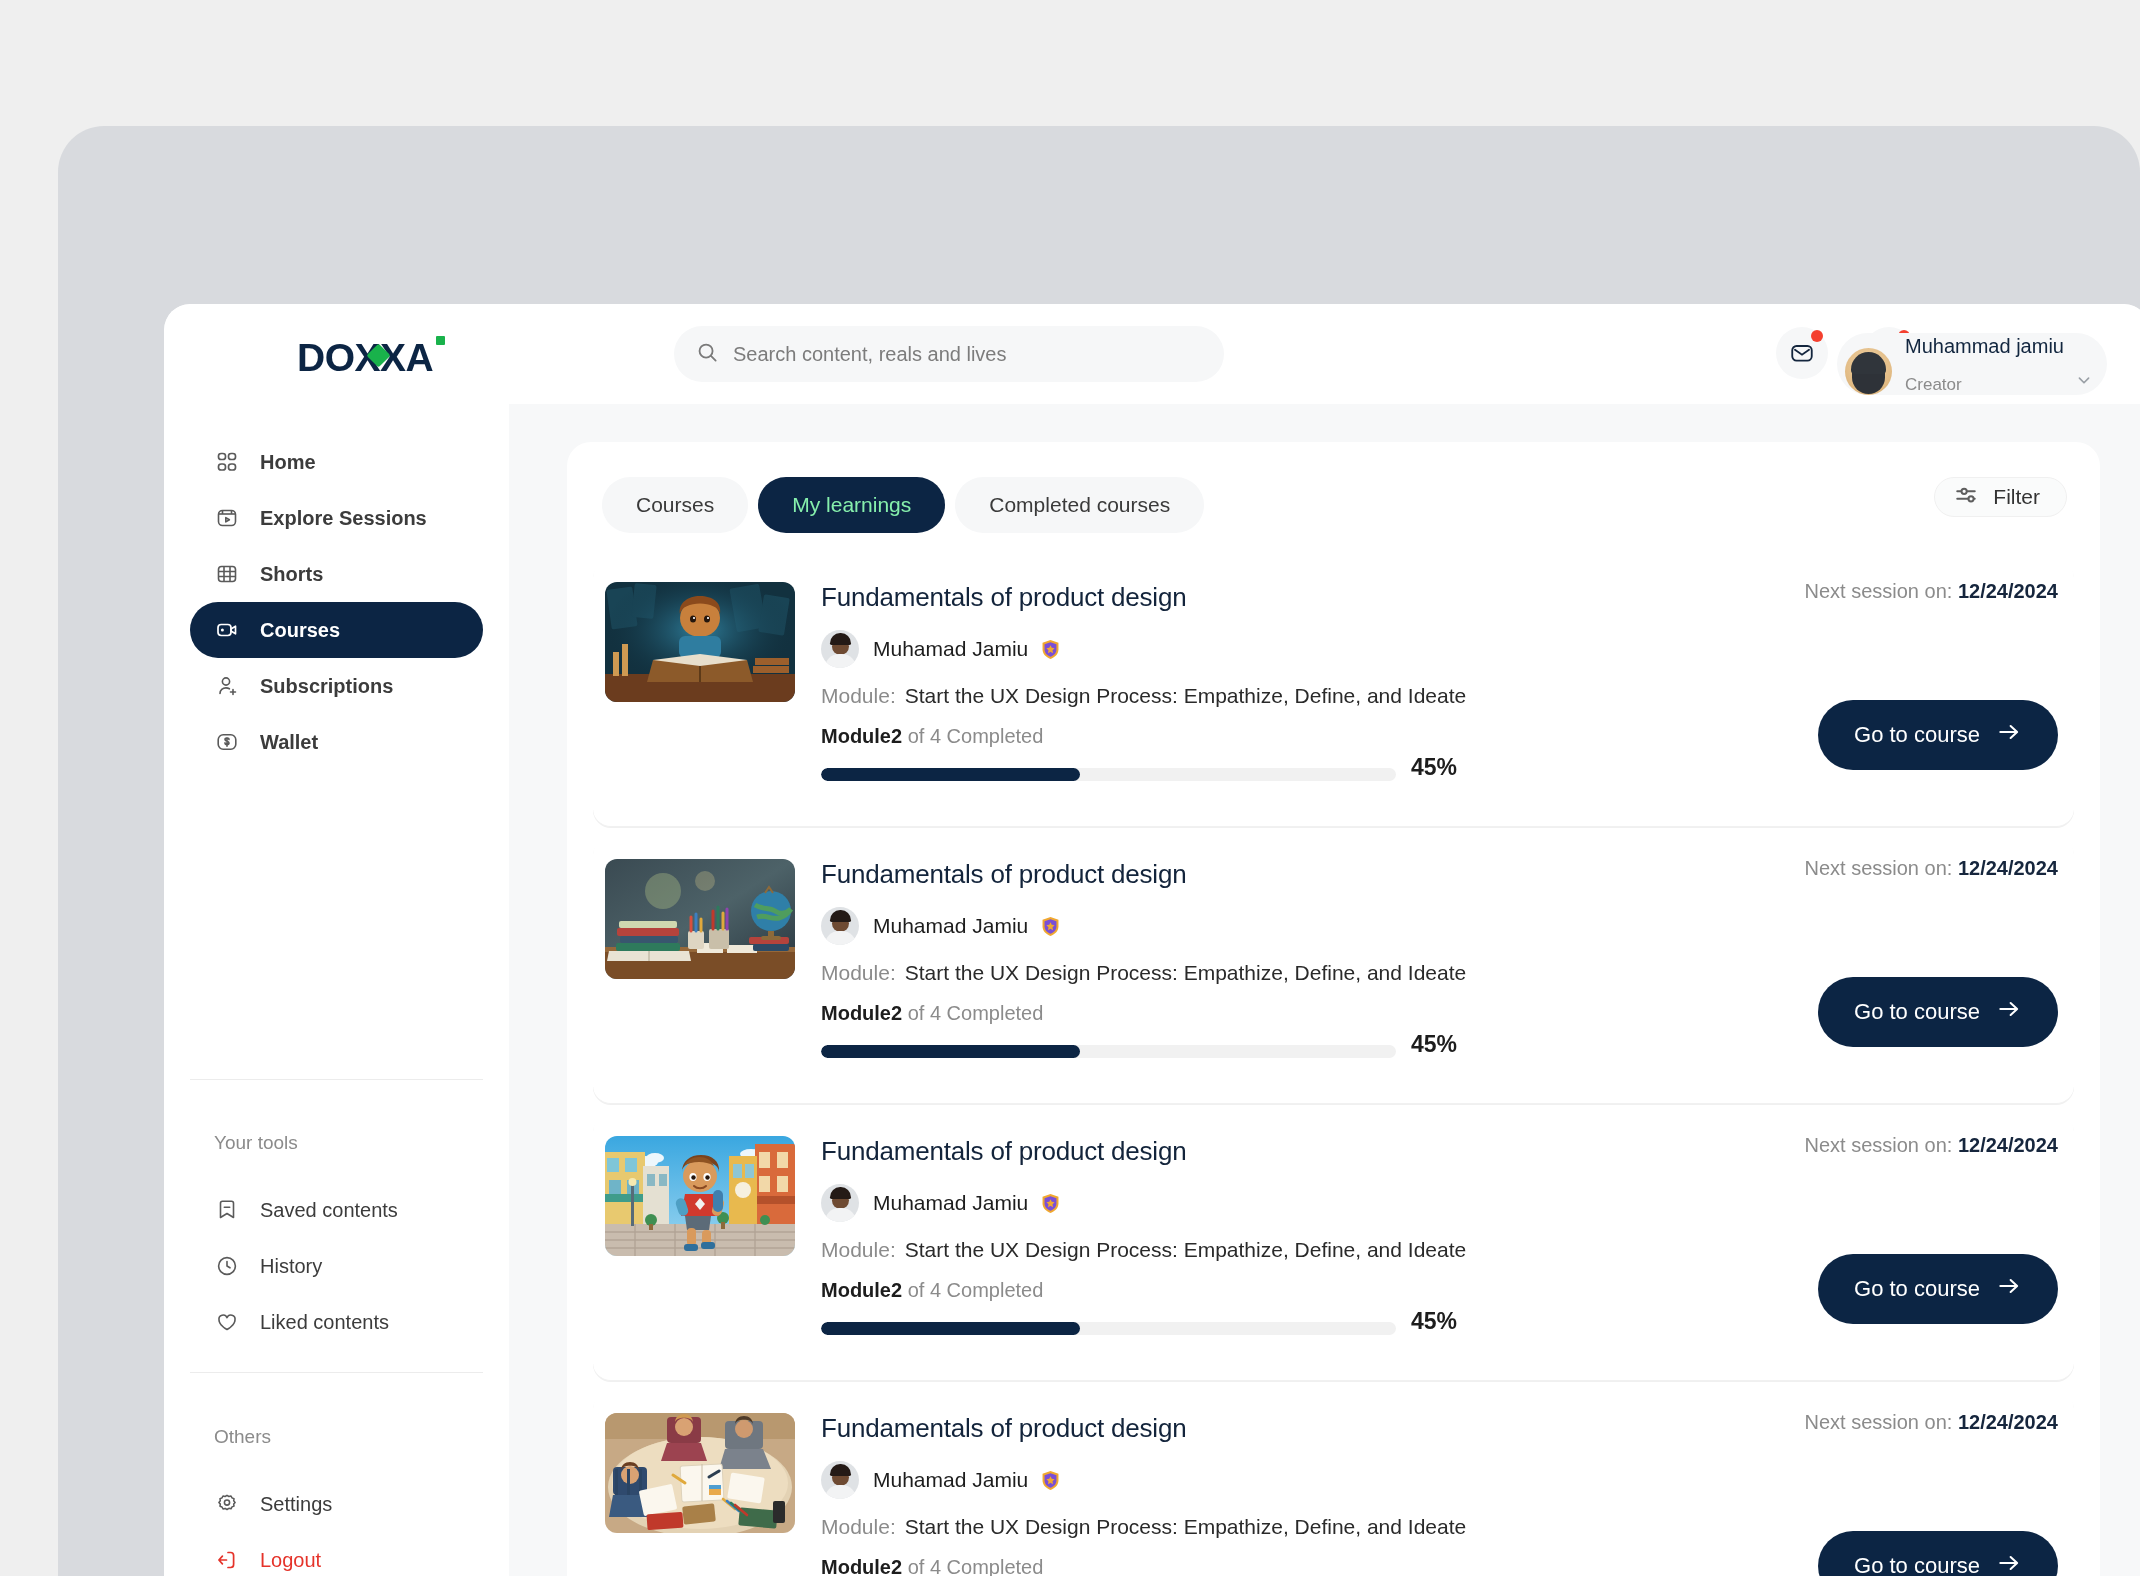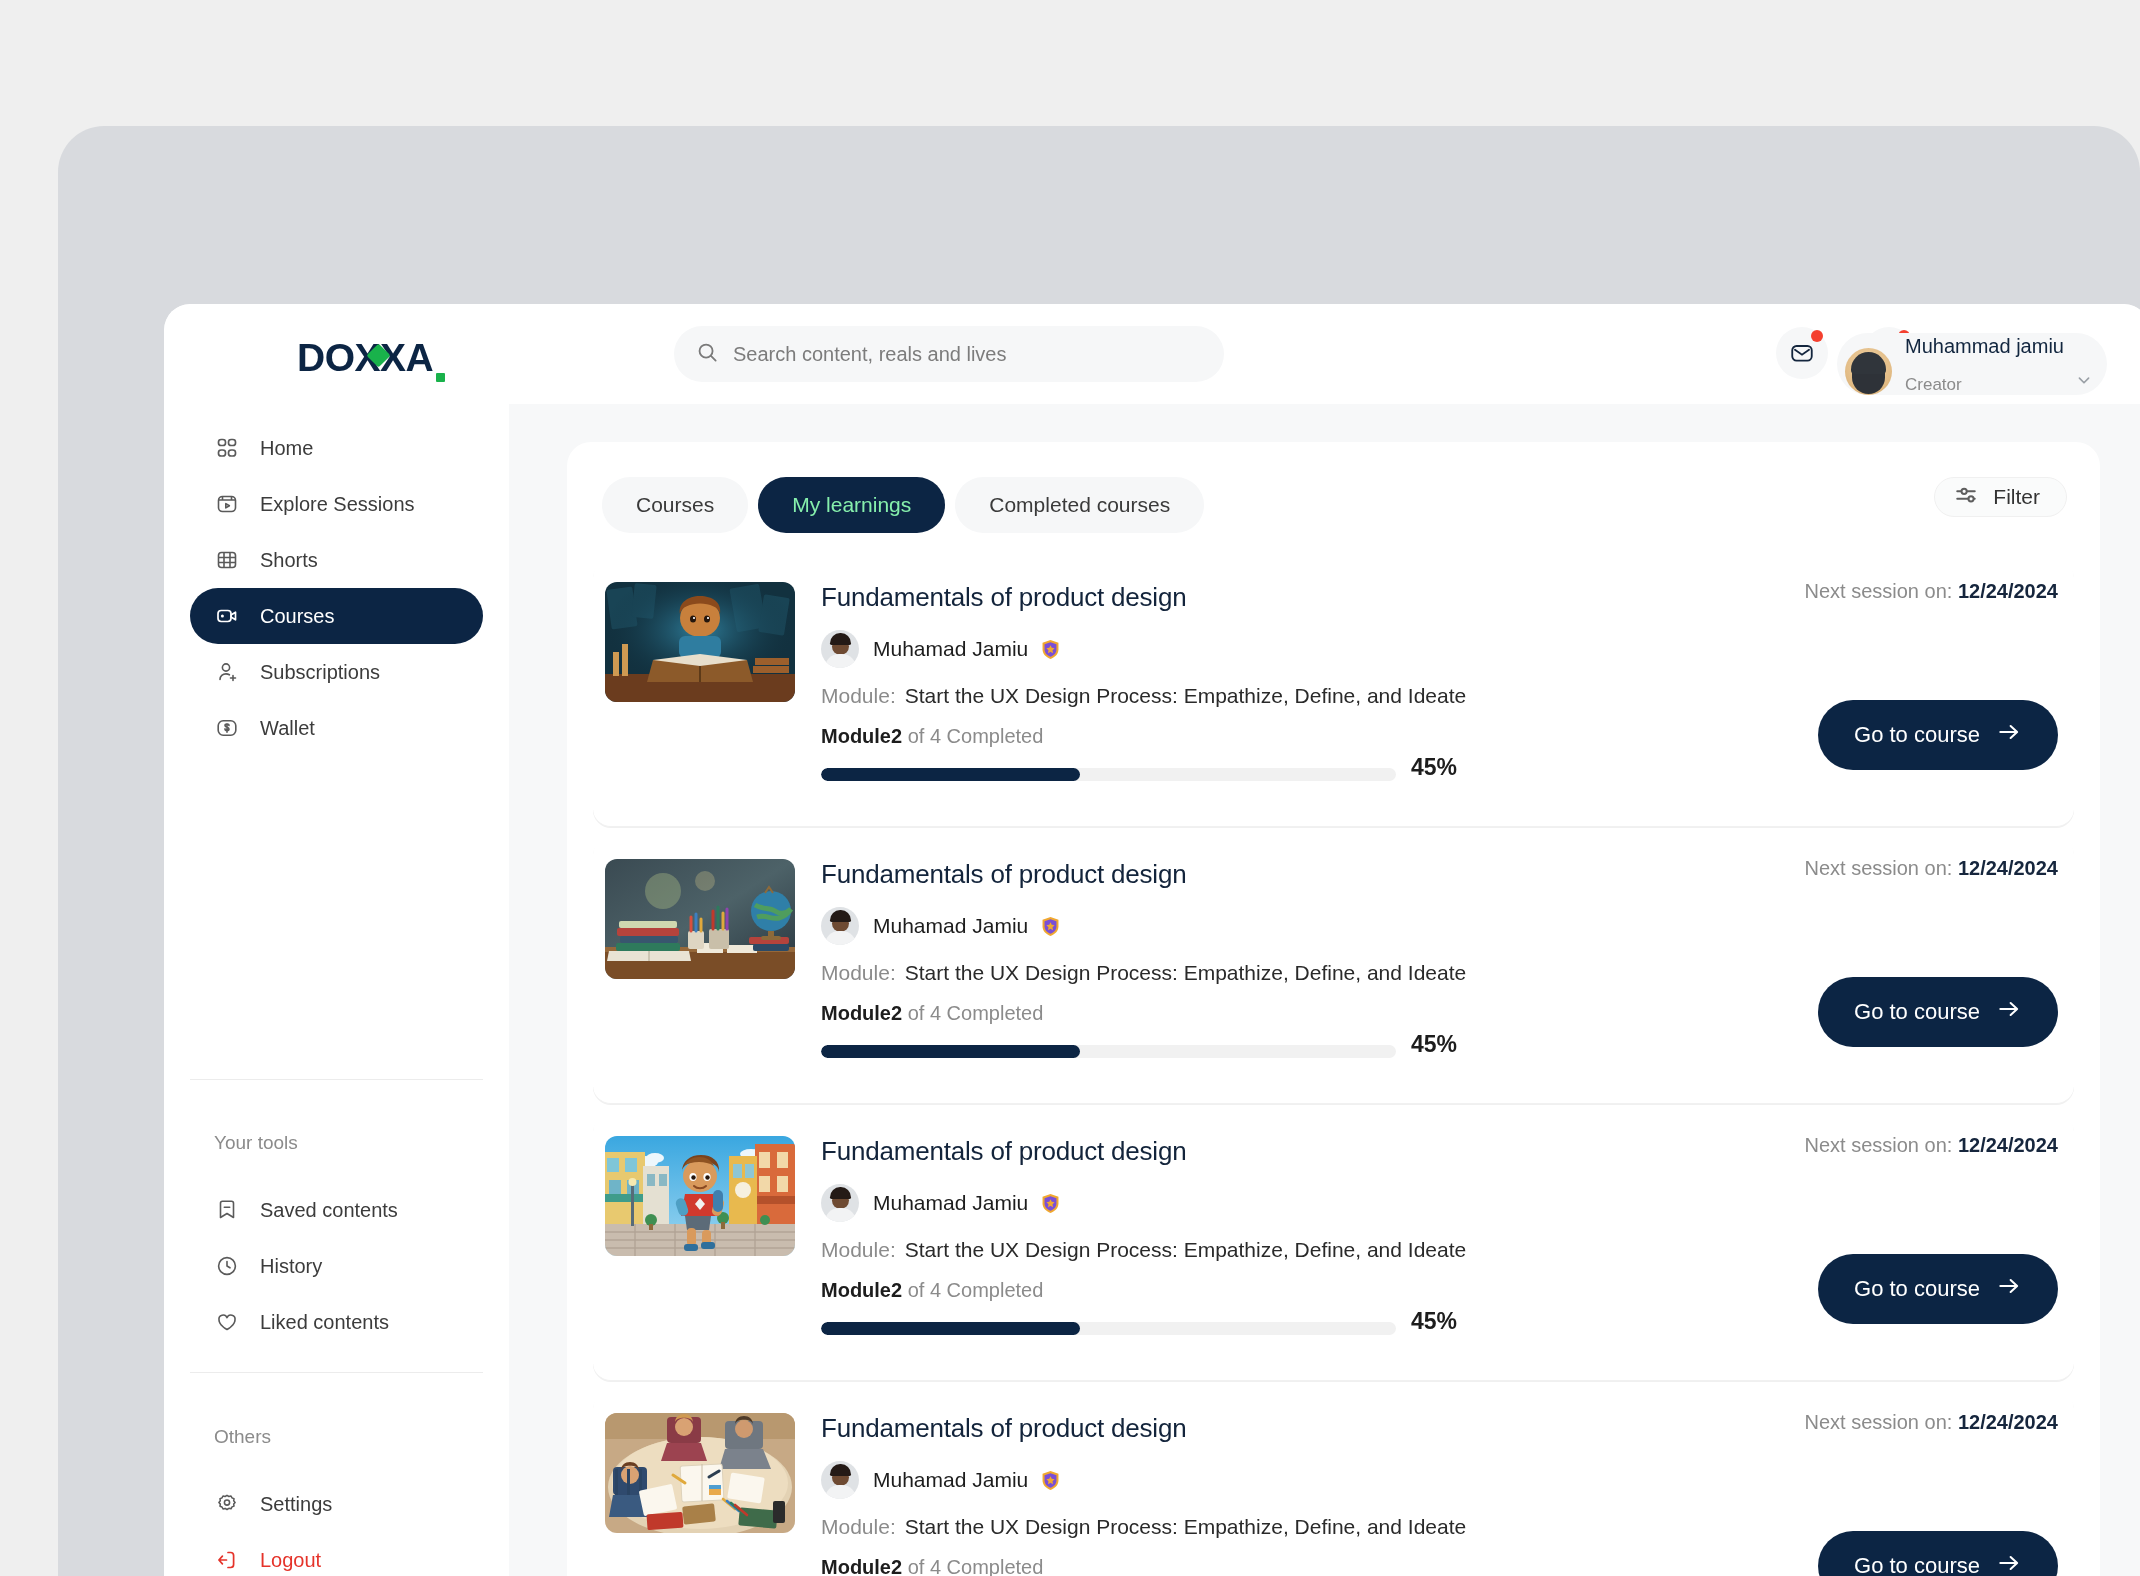--- a/index.html
+++ b/index.html
@@ -43,21 +43,21 @@
     height: 1440px;
     background: #ffffff;
     border-radius: 26px 0 0 0;
   }
 
   #logo {
     position: absolute;
     left: 133px;
     top: 32px;
     display: flex;
-    align-items: flex-end;
+    align-items: flex-start;
     font-size: 39px;
     font-weight: 700;
     letter-spacing: -0.5px;
     color: #0c2544;
   }
   #logo .lg-dot {
     display: inline-block;
     width: 9px; height: 9px;
     background: #19b24b;
     margin-left: 3px;
@@ -383,21 +383,21 @@
   <div id="app-window">
 
     <aside id="sidebar">
 
       <div id="logo">
         <span>DOXXA</span>
           <span class="lg-dot"></span>
         <span class="diamond"></span>
       </div>
 
-      <div class="nav-section" id="nav-main" style="top:116px;">
+      <div class="nav-section" id="nav-main" style="top:130px;font-weight:bold;">
           <div class="nav-item">
             <span class="nv-ico">
               <svg width="24" height="24" viewBox="0 0 24 24" fill="none" stroke="#5a5a5a" stroke-width="1.7">
                 <rect x="3.5" y="3.5" width="7" height="6" rx="2.6"></rect>
                 <rect x="13.5" y="3.5" width="7" height="6" rx="2.6"></rect>
                 <rect x="3.5" y="14" width="7" height="6" rx="2.6"></rect>
                 <rect x="13.5" y="14" width="7" height="6" rx="2.6"></rect>
               </svg>
             </span>
             <span>Home</span>

